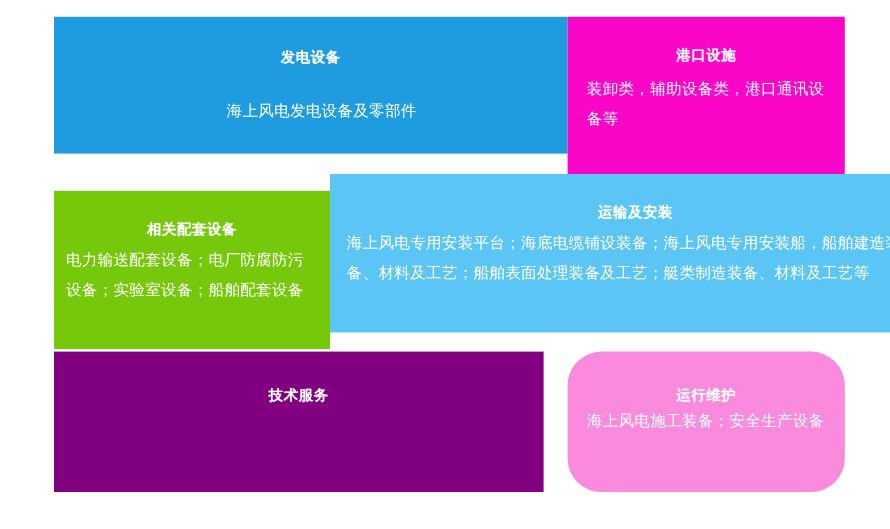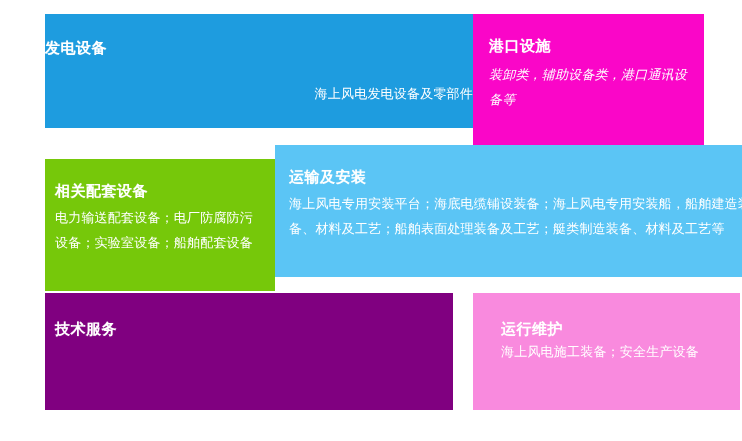--- a/index.html
+++ b/index.html
@@ -25,22 +25,23 @@
 
   .block {
     position: absolute;
     box-sizing: border-box;
     color: #ffffff;
     overflow: hidden;
   }
 
   .block-title {
     font-weight: bold;
-    font-size: 15px;
+    font-size: 12px;
     line-height: 20px;
+    text-align: center;
     letter-spacing: 0.5px;
     text-shadow: 0 0 1px rgba(255,255,255,0.35);
   }
 
   .block-desc {
     font-size: 13px;
     line-height: 25px;
     letter-spacing: 0.2px;
   }
 
@@ -52,38 +53,37 @@
     height: 114px;
     background: #1e9cdf;
     padding: 0;
   }
   #block-power-generation .block-title {
     margin-top: 24px;
   }
   #block-power-generation .block-desc {
     margin-top: 23px;
     margin-left: 18px;
-    text-align: right;
+    text-align: center;
   }
 
   #block-port-facility {
     left: 473px;
     top: 14px;
     width: 231px;
     height: 142px;
     background: #fa06c8;
     padding: 0 16px;
   }
   #block-port-facility .block-title {
     margin-top: 22px;
   }
   #block-port-facility .block-desc {
     margin-top: 6px;
     text-align: left;
-    font-style: italic;
   }
 
   
   #block-support-equipment {
     left: 45px;
     top: 159px;
     width: 230px;
     height: 132px;
     background: #76c80a;
     padding: 0 10px;
@@ -125,24 +125,25 @@
     margin-top: 26px;
   }
   #block-technical-service .block-desc {
     margin-top: 4px;
     text-align: center;
   }
 
   #block-operation-maintenance {
     left: 473px;
     top: 293px;
-    width: 267px;
+    width: 231px;
     height: 117px;
     background: #f98ade;
-    padding: 0 28px;
+    padding: 0 16px;
+    border-radius: 28px;
   }
   #block-operation-maintenance .block-title {
     margin-top: 26px;
   }
   #block-operation-maintenance .block-desc {
     margin-top: 0;
     text-align: left;
   }
 </style>
 </head>

